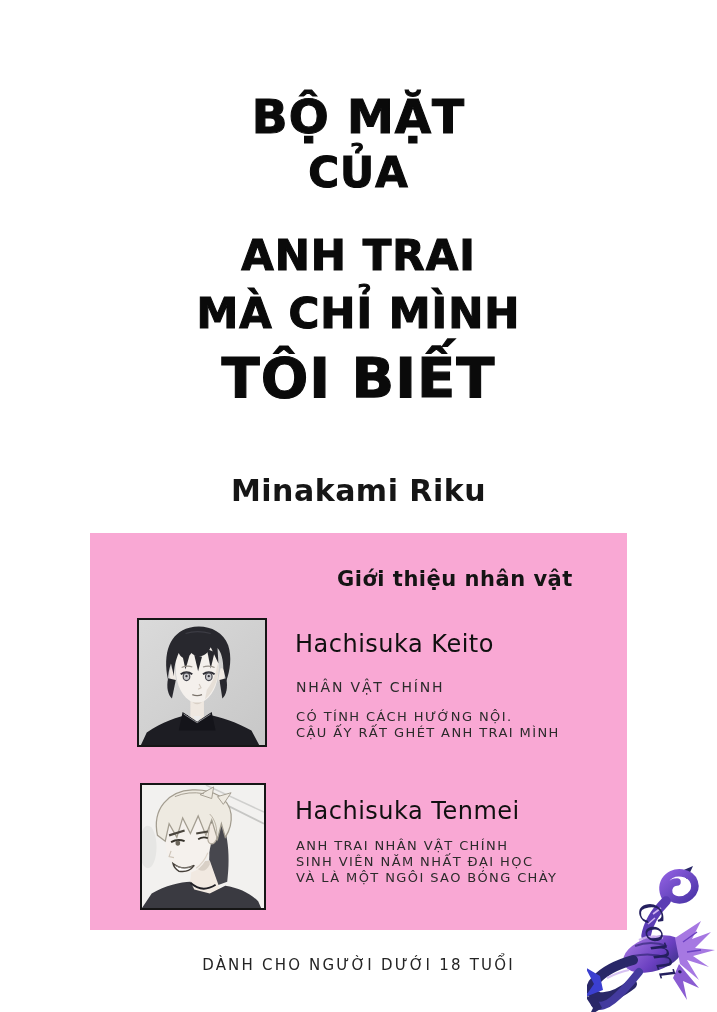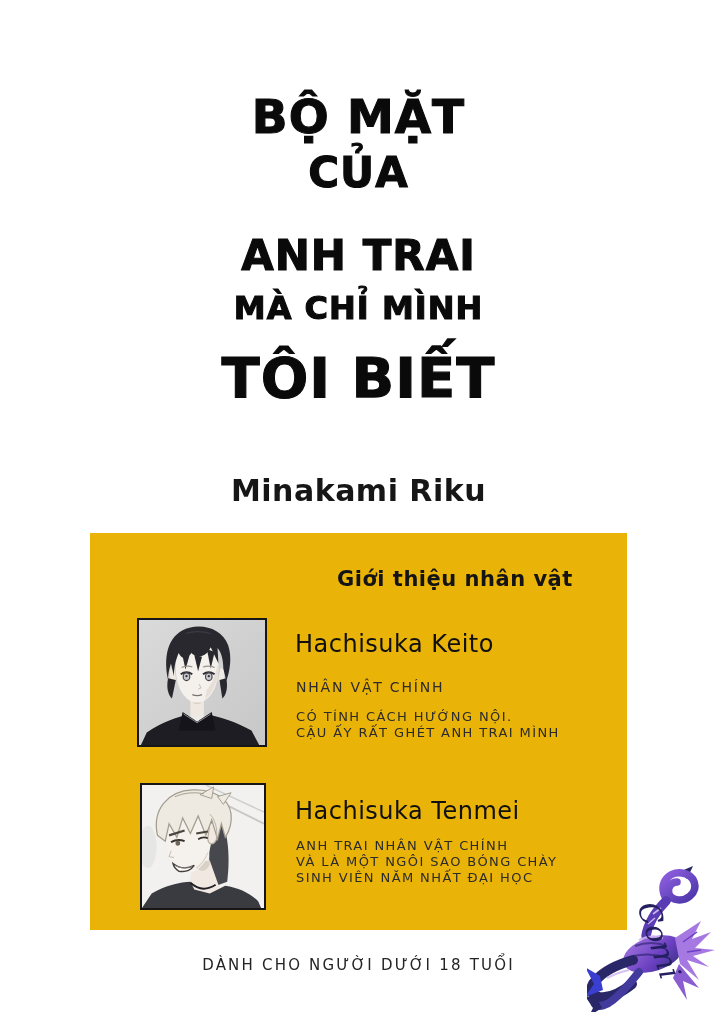--- a/index.html
+++ b/index.html
@@ -10,30 +10,30 @@
   }
   
   .title-line{
     position:absolute;left:0;width:100%;text-align:center;
     font-weight:bold;color:#0a0a0a;line-height:1.08;
     -webkit-text-stroke:1.1px #0a0a0a;letter-spacing:1px;
   }
   .tl-0{top:92px;font-size:47px;}
   .tl-1{top:150px;font-size:42px;}
   .tl-2{top:233px;font-size:42px;}
-  .tl-3{top:291px;font-size:32px;}
+  .tl-3{top:291px;font-size:42px;}
   .tl-4{top:348px;font-size:56px;}
   .author{
     position:absolute;left:0;top:473px;width:100%;text-align:center;
     font-size:30px;font-weight:bold;color:#161616;letter-spacing:0.5px;
   }
   
   .char-panel{
     position:absolute;left:90px;top:533px;width:537px;height:397px;
-    background:#eab308;
+    background:#f9a8d4;
   }
   .panel-heading{
     position:absolute;left:247px;top:34px;margin:0;
     font-size:21px;font-weight:bold;color:#141414;letter-spacing:0.5px;
   }
   .portrait{
     position:absolute;background:#d3d3d3;border:2px solid #161616;
     box-sizing:border-box;overflow:hidden;
   }
   .portrait-1{left:47px;top:85px;width:130px;height:129px;}
@@ -175,22 +175,22 @@
         <path d="M32,81 Q42,89 54,83 Q48,91 38,89 Q33,86 32,81 Z" fill="#ffffff" stroke="#45403a" stroke-width="1.5"></path>
         <path d="M34,83 Q43,88 52,84" stroke="#9a938a" stroke-width="0.8" fill="none"></path>
 
         <path d="M56,86 Q64,80 68,70" stroke="#ddd4c9" stroke-width="1.2" fill="none"></path>
       </svg>
     </div>
 
     <div class="char-name name-2">Hachisuka Tenmei</div>
     <div class="char-desc desc-2">
       <div>ANH TRAI NHÂN VẬT CHÍNH</div>
+      <div>SINH VIÊN NĂM NHẤT ĐẠI HỌC</div>
       <div>VÀ LÀ MỘT NGÔI SAO BÓNG CHÀY</div>
-      <div>SINH VIÊN NĂM NHẤT ĐẠI HỌC</div>
     </div>
   </section>
 
   <footer class="disclaimer">
     <div>DÀNH CHO NGƯỜI DƯỚI 18 TUỔI</div>
   </footer>
 
   <div class="watermark">
     <svg viewBox="0 0 132 150">
       <defs>

